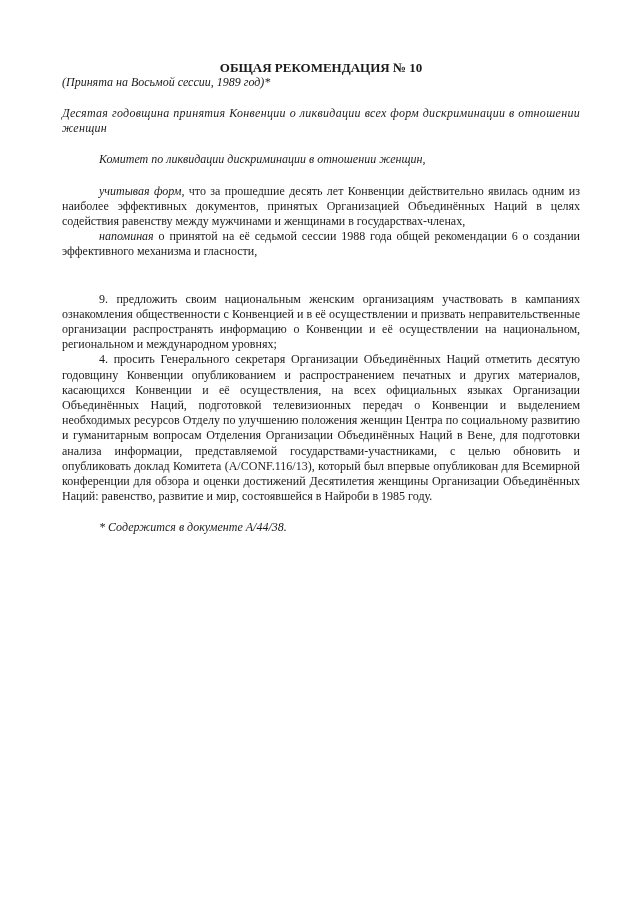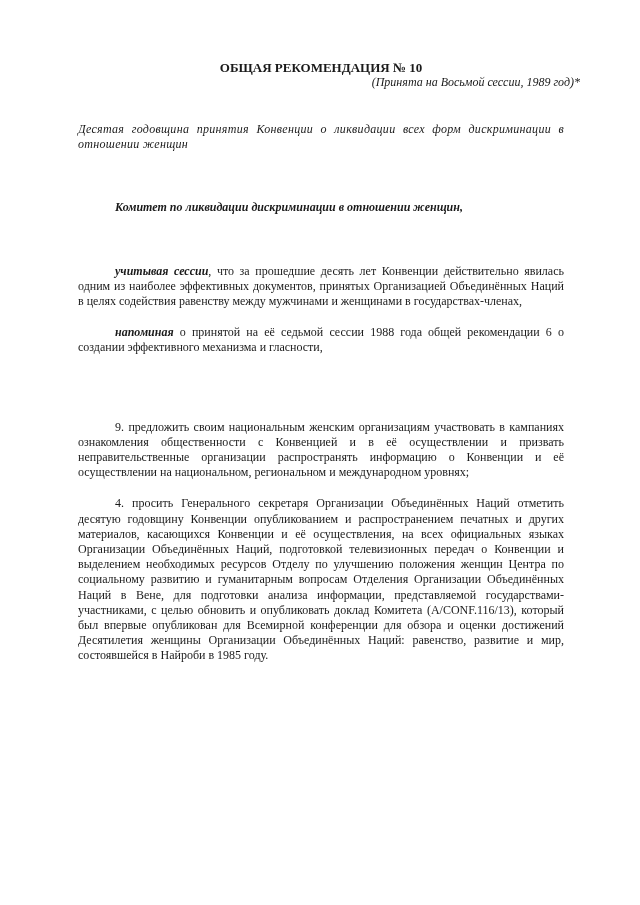--- a/index.html
+++ b/index.html
@@ -1,43 +1,44 @@
 <!DOCTYPE html>
 <html><head>
 <meta charset="utf-8">
 <style>
   html, body { margin:0; padding:0; background:#ffffff; }
   body { width:640px; height:905px; overflow:hidden; position:relative;
          font-family:"Liberation Serif", "DejaVu Serif", serif; color:#1a1a1a; }
   .page { position:absolute; left:62px; top:60px; width:518px; }
   .title { text-align:center; font-weight:bold; font-size:13px; line-height:15px; }
-  .subtitle { text-align:right; font-style:italic; font-size:12px; line-height:15px; }
-  .p { font-size:12px; line-height:15.2px; text-align:justify; margin:16px; }
+  .subtitle { text-align:left; font-style:italic; font-size:12px; line-height:15px; }
+  .p { font-size:12px; line-height:15.2px; text-align:justify; margin:0; }
   .ind { text-indent:37px; }
   .it { font-style:italic; }
-  .bi { font-style:italic; font-weight:bold; }
+  .bi { font-style:italic; font-weight:normal; }
   .b { font-weight:bold; }
   .gap-lg { height:16px; }
   .footnote { font-size:12px; font-style:italic; padding-left:37px; }
 </style>
 </head>
 <body>
 
 <div class="page">
   <div class="title">ОБЩАЯ РЕКОМЕНДАЦИЯ № 10</div>
   <div class="subtitle">(Принята на Восьмой сессии, 1989 год)*</div>
   <div class="gap-lg"></div>
   <p class="p it" style="letter-spacing:0.3px;">Десятая годовщина принятия Конвенции о ликвидации всех форм дискриминации в отношении женщин</p>
   <div class="gap-lg"></div>
   <p class="p ind bi">Комитет по ликвидации дискриминации в отношении женщин,</p>
   <div class="gap-lg"></div>
 
-  <p class="p ind"><span class="bi">учитывая сессии</span><span>, что за прошедшие десять лет Конвенции действительно явилась одним из наиболее эффективных документов, принятых Организацией Объединённых Наций в целях содействия равенству между мужчинами и женщинами в государствах-членах,</span></p>
+  <p class="p ind"><span class="bi">учитывая форм</span><span>, что за прошедшие десять лет Конвенции действительно явилась одним из наиболее эффективных документов, принятых Организацией Объединённых Наций в целях содействия равенству между мужчинами и женщинами в государствах-членах,</span></p>
   <p class="p ind"><span class="bi">напоминая</span><span> о принятой на её седьмой сессии 1988 года общей рекомендации 6 о создании эффективного механизма и гласности,</span></p>
 
   <div class="gap-lg"></div>
   <div class="gap-lg"></div>
 
   <p class="p ind">9. предложить своим национальным женским организациям участвовать в кампаниях ознакомления общественности с Конвенцией и в её осуществлении и призвать неправительственные организации распространять информацию о Конвенции и её осуществлении на национальном, региональном и международном уровнях;</p>
   <p class="p ind">4. просить Генерального секретаря Организации Объединённых Наций отметить десятую годовщину Конвенции опубликованием и распространением печатных и других материалов, касающихся Конвенции и её осуществления, на всех официальных языках Организации Объединённых Наций, подготовкой телевизионных передач о Конвенции и выделением необходимых ресурсов Отделу по улучшению положения женщин Центра по социальному развитию и гуманитарным вопросам Отделения Организации Объединённых Наций в Вене, для подготовки анализа информации, представляемой государствами-участниками, с целью обновить и опубликовать доклад Комитета (A/CONF.116/13), который был впервые опубликован для Всемирной конференции для обзора и оценки достижений Десятилетия женщины Организации Объединённых Наций: равенство, развитие и мир, состоявшейся в Найроби в 1985 году.</p>
 
   <div class="gap-lg"></div>
+  <div class="footnote">* Содержится в документе A/44/38.</div>
 </div>
 
 </body></html>

